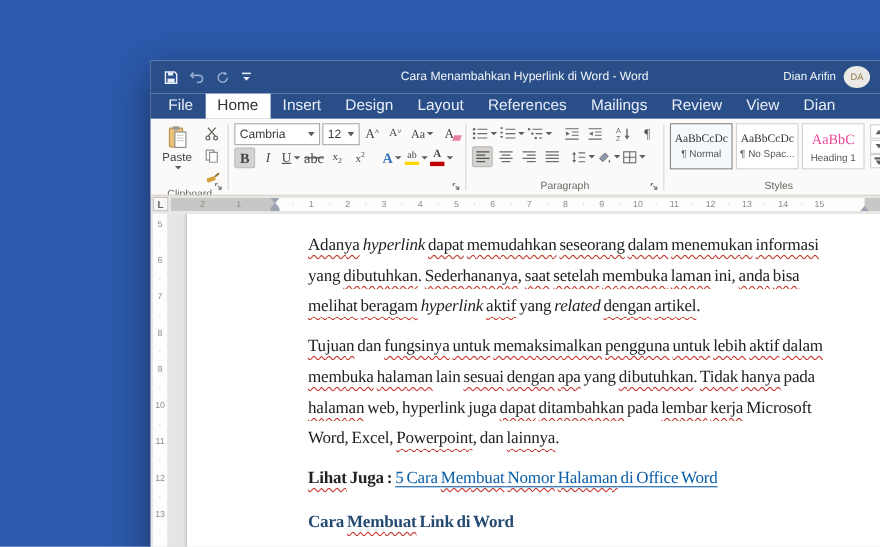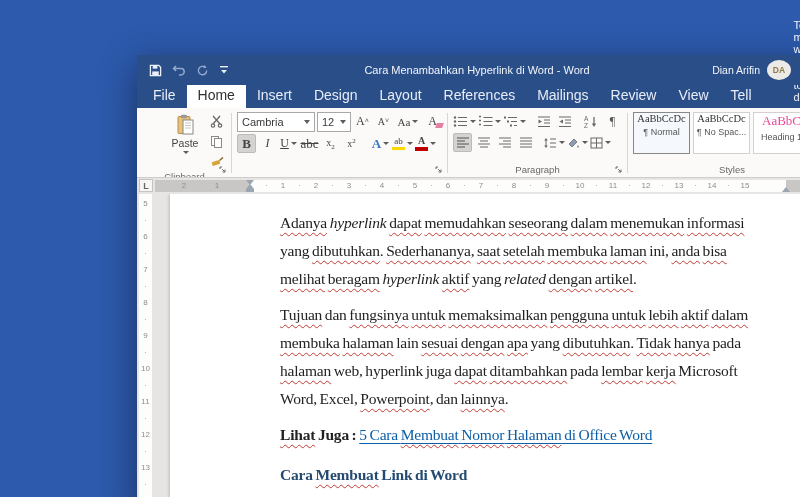--- a/index.html
+++ b/index.html
@@ -17,21 +17,21 @@
   
   .titlebar{position:relative; height:30px; background:var(--c-chrome); color:#fff;
             display:flex; align-items:center; flex:none;}
   .qat{display:flex; align-items:center; gap:10px; padding-left:12px;}
   .qat .qbtn{display:flex; align-items:center; color:#e9eefb;}
   .qat .dim{color:#93a9cf;}
   .title{position:absolute; left:0; right:0; text-align:center; font-size:11px; color:#f2f5fb; pointer-events:none;}
   .user{position:absolute; right:26px; top:0; height:30px; display:flex; align-items:center; gap:7px;}
   .user .uname{font-size:10.5px; color:#f2f5fb;}
   .avatar{width:24px; height:20px; border-radius:50%; background:#eceae6; color:#8c7b4a;
-          font-size:8.5px; font-weight:bold; display:flex; align-items:center; justify-content:center;}
+          font-size:8.5px; font-weight:normal; display:flex; align-items:center; justify-content:center;}
 
   
   .menubar{height:23px; background:var(--c-chrome); display:flex; align-items:flex-end; flex:none;}
   #tabs{display:flex; align-items:flex-end; padding-left:5px;}
   .tab{padding:4px 11px 5px 11px; color:#e8edf8; font-size:14px; cursor:default;}
   .tab.active{background:#fff; color:#33302e; border-radius:2px 2px 0 0;}
   .tellme{display:flex; align-items:center; gap:6px; color:#eef2fa; margin-left:14px; padding-bottom:5px;}
 
   
   .ribbon{height:70px; background:var(--c-ribbon); border-bottom:1px solid #cfcdca;
@@ -64,21 +64,21 @@
   .effA{color:#3878be; font-weight:bold; font-size:13px;}
   .stackic{display:flex; flex-direction:column; align-items:center; line-height:1;}
   .stackic .bar{width:13px; height:3.5px; margin-top:1px;}
   .growA{font-size:12px;} .shrinkA{font-size:10px;}
   .tinycaret{font-size:7px; line-height:0.6; color:#5f5d5b;}
   .clearA{position:relative; font-size:12px;}
   .clearA::after{content:""; position:absolute; right:-6px; bottom:1px; width:7px; height:5px; background:#e57fa4; transform:skewX(-20deg);}
   
   #stylecards{display:flex; gap:3px; align-items:stretch;}
   .scard{width:57px; height:42px; border:1px solid #d3d1cf; background:#fff; display:flex; flex-direction:column;
-         align-items:center; overflow:hidden;}
+         align-items:center; justify-content:center; overflow:hidden;}
   .scard.sel{border:1px solid #8a8886; background:#f5f9fd;}
   .ssample{font-family:"Liberation Serif",serif; font-size:10.5px; color:#333; white-space:nowrap;}
   .scard.h1 .ssample{font-size:13px; color:#ec4899;}
   .sname{font-size:9px; color:#555; margin-top:3px; white-space:nowrap;}
   .stylearrows{display:flex; flex-direction:column; justify-content:space-between; margin-left:3px; padding:1px 0;}
   .sarr{width:16px; height:13px; border:1px solid #d3d1cf; background:#fff; display:flex; align-items:center; justify-content:center;}
   .chup{width:0;height:0;border-left:3.5px solid transparent;border-right:3.5px solid transparent;border-bottom:4px solid #5f5d5b;}
   .chdn{width:0;height:0;border-left:3.5px solid transparent;border-right:3.5px solid transparent;border-top:4px solid #5f5d5b;}
   .morebar{display:flex; flex-direction:column; align-items:center;}
   .morebar i{display:block; width:8px; height:1.5px; background:#5f5d5b; margin-bottom:1px;}
@@ -165,38 +165,38 @@
     <div id="tabs">
           <div class="tab">File</div>
           <div class="tab active">Home</div>
           <div class="tab">Insert</div>
           <div class="tab">Design</div>
           <div class="tab">Layout</div>
           <div class="tab">References</div>
           <div class="tab">Mailings</div>
           <div class="tab">Review</div>
           <div class="tab">View</div>
-          <div class="tab">Tell</div>
+          <div class="tab">Dian</div>
         </div>
     <div class="tellme">
       <span>
         <svg width="11" height="13" viewBox="0 0 11 13">
               <circle cx="5.5" cy="4.5" r="3.6" fill="none" stroke="#eef2fa" stroke-width="1.2"></circle>
               <path d="M4 9.5 h3 M4.4 11 h2.2" stroke="#eef2fa" stroke-width="1.2"></path>
             </svg>
       </span>
       <span>Tell me what you want to do</span>
     </div>
   </div>
 
   <div class="ribbon">
 
     <div class="group">
       <div class="grows">
-        <div class="grow-line" style="align-items:flex-start;margin-left:24px;">
+        <div class="grow-line" style="align-items:flex-start;">
           <div class="pastebtn">
             <span>
               <svg width="19" height="22" viewBox="0 0 19 22">
                     <rect x="2" y="2.5" width="12" height="17" rx="1" fill="#e8c27d" stroke="#b98d43"></rect>
                     <rect x="5" y="0.8" width="6" height="3.4" rx="1" fill="#9b9997"></rect>
                     <rect x="7" y="6" width="10" height="14" fill="#fff" stroke="#8a8886"></rect>
                     <path d="M9 9 h6 M9 11.5 h6 M9 14 h6" stroke="#c8c6c4"></path>
                   </svg>
             </span>
             <span class="plabel">Paste</span>

